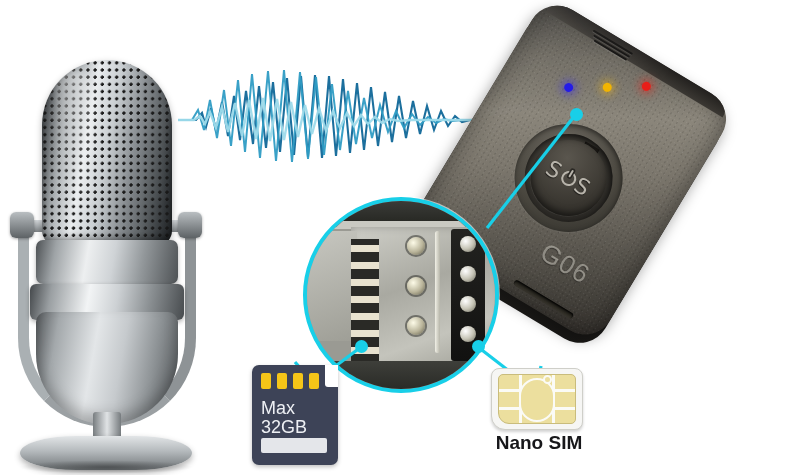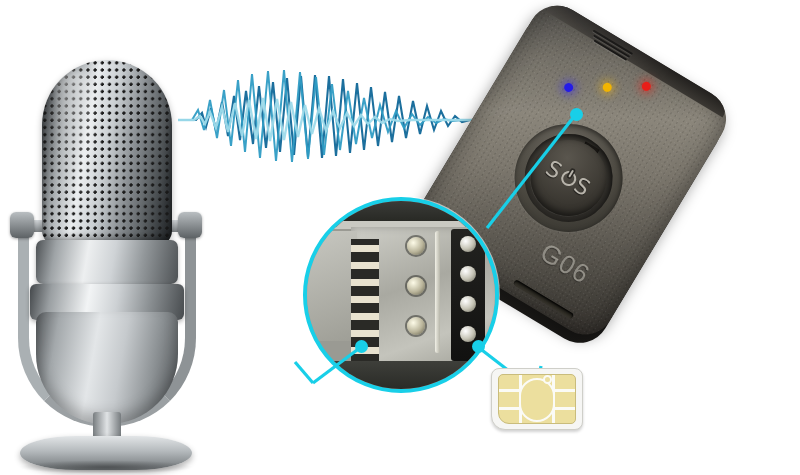--- a/index.html
+++ b/index.html
@@ -317,25 +317,39 @@
     <line x1="313" y1="383" x2="295" y2="362" stroke="#18cfe8" stroke-width="3.2"></line>
 
     <line x1="478" y1="347" x2="536" y2="392" stroke="#18cfe8" stroke-width="3.2"></line>
     <line x1="536" y1="392" x2="541" y2="366" stroke="#18cfe8" stroke-width="3.2"></line>
   </svg>
 
   <div class="inset-dot d1"></div>
   <div class="inset-dot d2"></div>
   <div class="inset-dot" style="left:570px;top:108px;"></div>
 
+  <div class="sdcard">
+    <div class="sd-pins">
+      <i></i>
+        <i></i>
+        <i></i>
+        <i></i>
+    </div>
+    <div class="sd-text">
+      <div>Max</div>
+      <div>32GB</div>
+    </div>
+    <div class="sd-label"></div>
+  </div>
 
   <div class="simcard">
     <div class="sim-chip">
       <i class="h1"></i>
         <i class="h2"></i>
         <i class="v1"></i>
         <i class="v2"></i>
       <div class="sim-oval"></div>
       <div class="sim-nub"></div>
     </div>
   </div>
+  <div class="sim-caption">Nano SIM</div>
 
 </div>
 
 </body></html>

